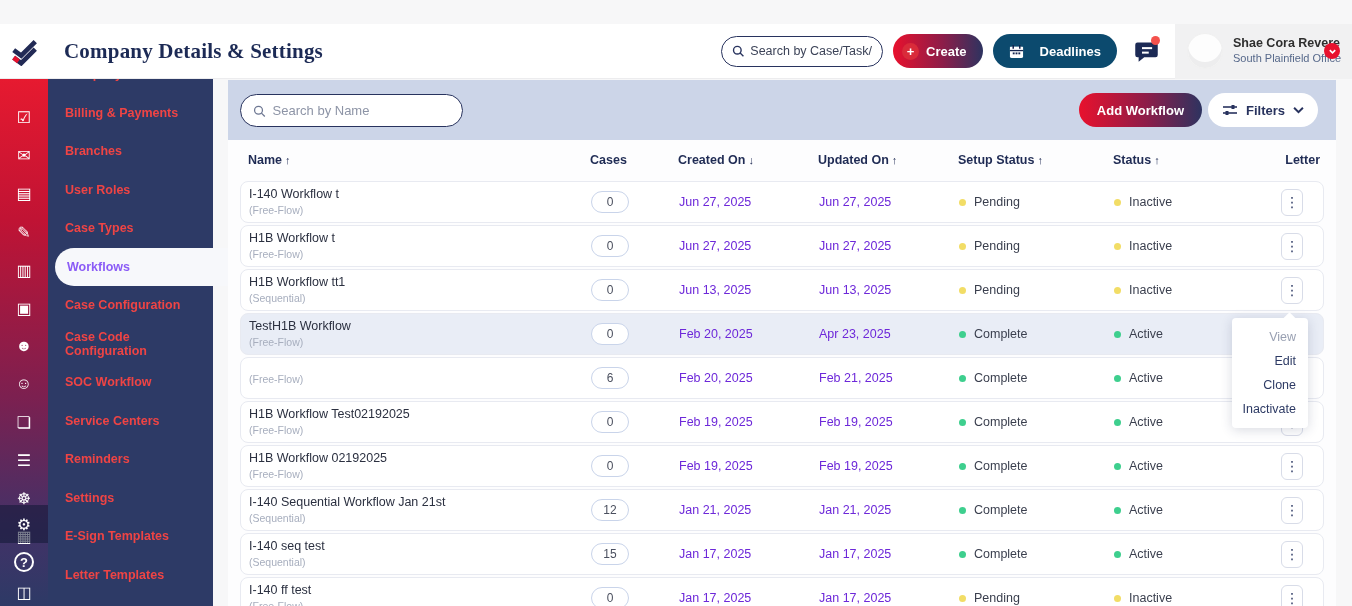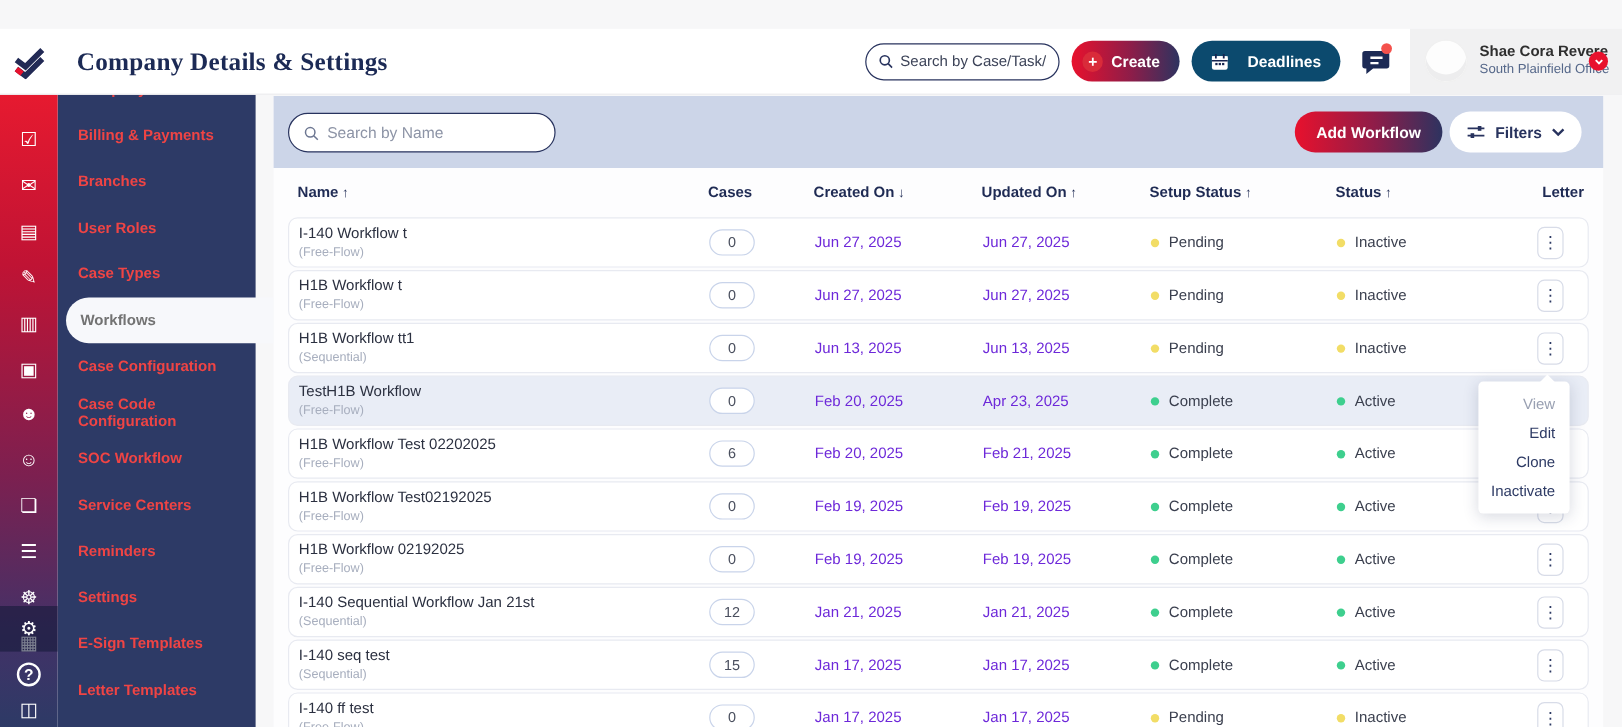--- a/index.html
+++ b/index.html
@@ -50,21 +50,21 @@
   .rail-icon.active { background:rgba(16,23,52,.55); }
   .help-glyph { width:20px; height:20px; border:2px solid #fff; border-radius:50%; display:flex;
                 align-items:center; justify-content:center; font-size:13px; font-weight:bold; }
 
   
   .sidebar { position:absolute; top:55px; left:48px; width:180px; height:551px; z-index:10; }
   .side-bg { position:absolute; top:0; left:0; width:165px; height:100%; background:#2d3a66; }
   .side-item { position:relative; height:38.5px; display:flex; align-items:center;
                padding-left:17px; color:#ef4444; font-weight:bold; font-size:12.5px;
                cursor:pointer; width:165px; }
-  .side-item.active { background:#f7f8fb; color:#737373; border-radius:19px 0 0 19px;
+  .side-item.active { background:#f7f8fb; color:#8b5cf6; border-radius:19px 0 0 19px;
                       margin-left:7px; padding-left:12px; width:173px; }
 
   
   .main { position:absolute; top:80px; left:228px; width:1108px; height:544px; background:#fdfdfe; }
   .toolbar { position:relative; height:60px; background:#ccd5e8; }
   .wf-search { position:absolute; left:12px; top:14px; width:223px; height:33px; background:#fff;
                border:1.5px solid #28335e; border-radius:17px; display:flex; align-items:center;
                padding:0 12px; gap:7px; }
   .wf-search input { border:none; outline:none; width:100%; font-size:13px; color:#333;
                      background:transparent; font-family:"Liberation Sans", sans-serif; }
@@ -370,21 +370,20 @@
     <div class="status-cell status">
       <span class="dot" style="background: rgb(62, 207, 142);"></span>
       <span class="st-text">Active</span>
     </div>
     <div class="actions-cell">
       <button class="kebab">⋮</button>
     </div>
   </div>
         <div class="row">
     <div class="name-cell">
-      <div class="wf-name">H1B Workflow Test 02202025</div>
       <div class="wf-type">(Free-Flow)</div>
     </div>
     <div class="cases-cell">
       <span class="cases-pill">6</span>
     </div>
     <div class="date-cell created">Feb 20, 2025</div>
     <div class="date-cell updated">Feb 21, 2025</div>
     <div class="status-cell setup">
       <span class="dot" style="background: rgb(62, 207, 142);"></span>
       <span class="st-text">Complete</span>

